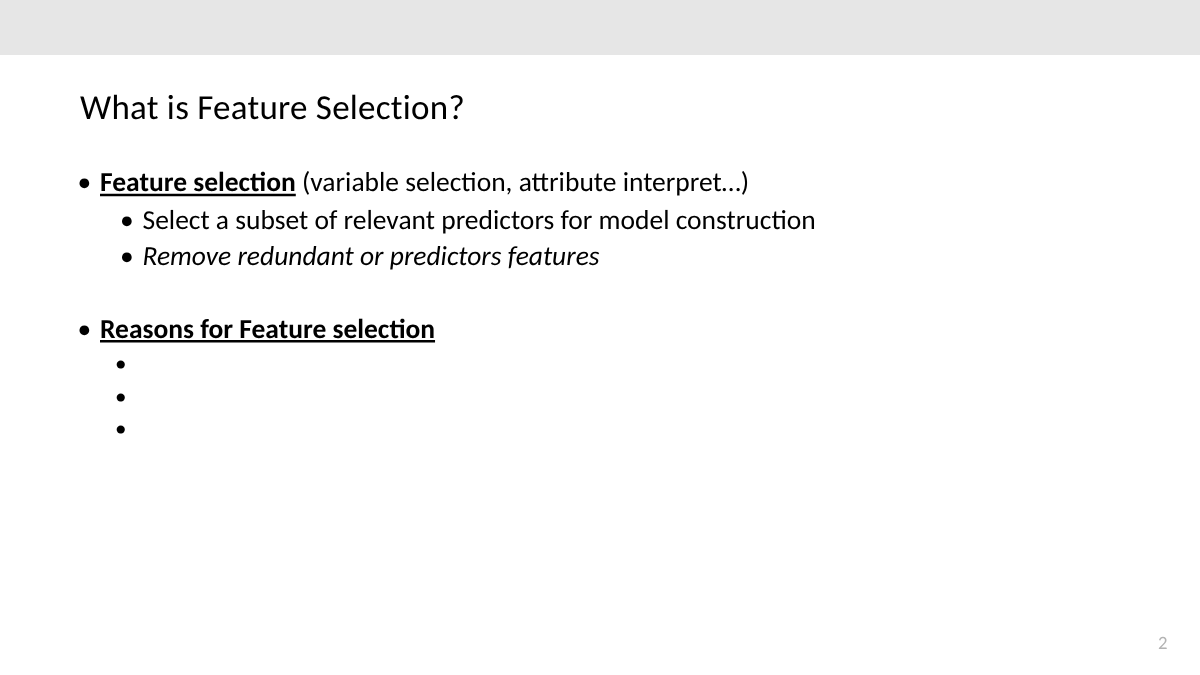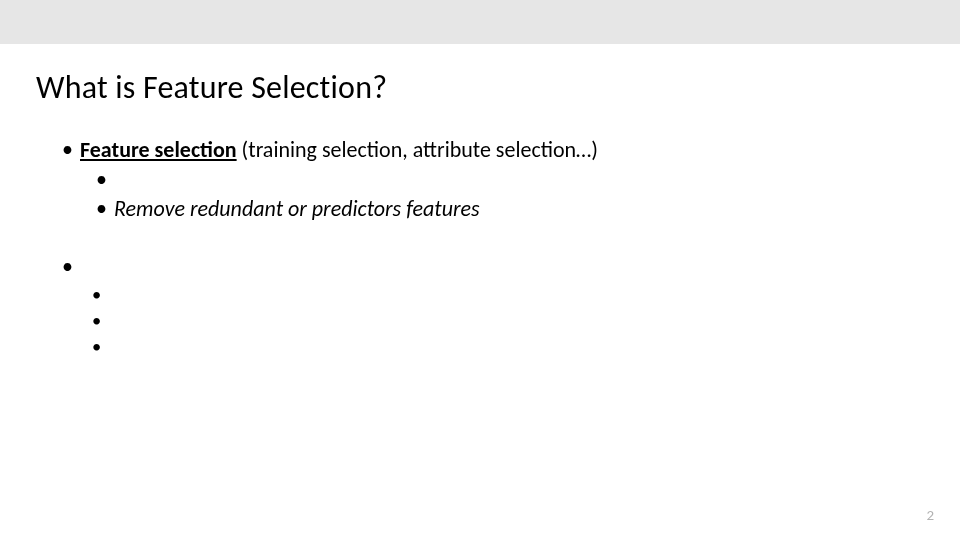--- a/index.html
+++ b/index.html
@@ -11,23 +11,23 @@
     font-family: Calibri, "Segoe UI", Arial, sans-serif;
     color: #000;
     overflow: hidden;
   }
   .top-band {
     width: 100%;
     height: 44px;
     background: #e6e6e6;
   }
   .slide-title {
-    font-size: 32px;
+    font-size: 28px;
     font-weight: 400;
-    margin: 24px 0 28px 36px;
+    margin: 24px 0 28px 64px;
     letter-spacing: 0.2px;
   }
   .content {
     margin-left: 62px;
     margin-right: 50px;
     font-size: 22px;
     line-height: 1.35;
   }
   .row {
     display: flex;
@@ -62,37 +62,39 @@
 
 <div class="top-band"></div>
 
 <div class="slide-title">What is Feature Selection?</div>
 
 <div class="content">
 
   <div class="row">
     <span class="bullet">•</span>
     <span>
-      <span class="bold uline">Feature selection</span><span> (training selection, attribute selection…)</span>
+      <span class="bold uline">Feature selection</span><span> (variable selection, attribute interpret…)</span>
     </span>
   </div>
 
   <div class="row sub1">
     <span class="bullet">•</span>
+    <span>Select a subset of relevant predictors for model construction</span>
   </div>
 
   <div class="row sub1">
     <span class="bullet">•</span>
     <span class="italic">Remove redundant or predictors features</span>
   </div>
 
   <div class="gap"></div>
 
   <div class="row">
     <span class="bullet">•</span>
+    <span class="bold uline">Reasons for Feature selection</span>
   </div>
 
   <div class="small">
     <div class="row sub1">
       <span class="bullet">•</span>
     </div>
     <div class="row sub1">
       <span class="bullet">•</span>
     </div>
     <div class="row sub1">

